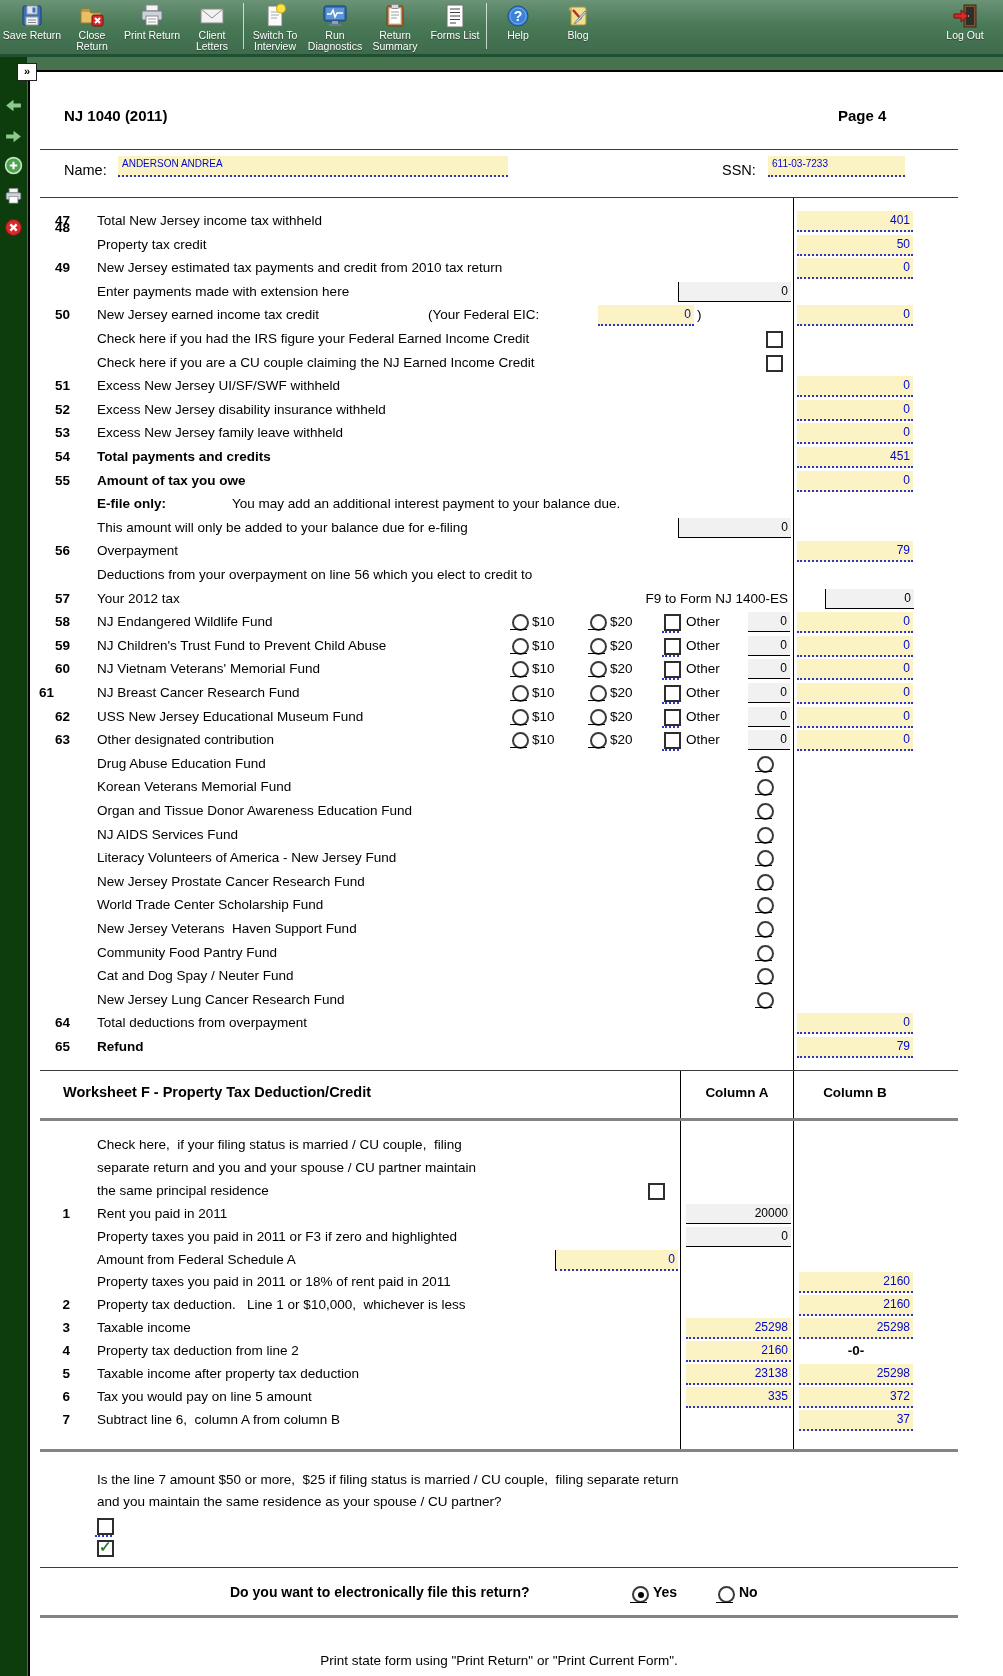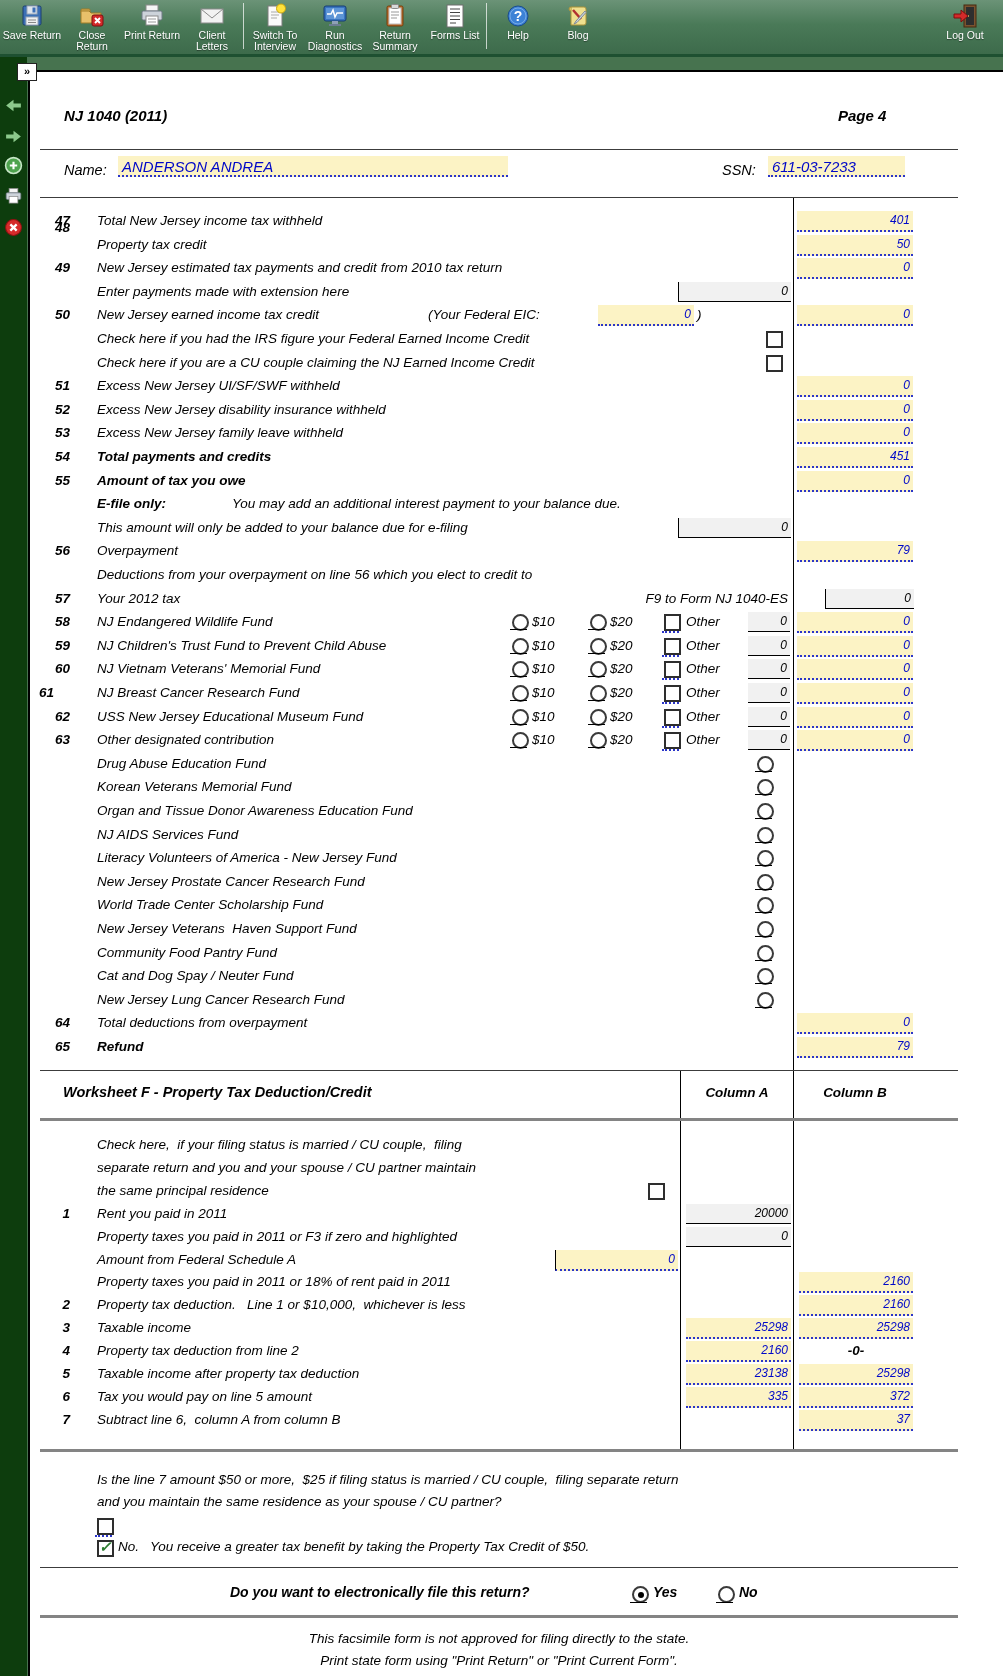--- a/index.html
+++ b/index.html
@@ -17,36 +17,36 @@
   .tb-sep{width:1px;height:46px;background:rgba(255,255,255,.7);margin:1px 1px 0 1px;}
   .tb-logout{position:absolute;left:930px;top:2px;width:70px;}
   
   .sidebar{position:absolute;left:0;top:57px;width:27px;height:1619px;background:var(--sb-green);}
   .side-btn{position:absolute;left:4px;width:19px;height:19px;}
   .expander{position:absolute;left:17px;top:63px;width:18px;height:16px;background:#fff;
     border:1px solid #222;font-size:11px;font-weight:bold;text-align:center;line-height:14px;z-index:5;}
   
   .form-bg{position:absolute;left:28px;top:70px;width:975px;height:1606px;background:#fff;
     border-left:2px solid #000;border-top:2px solid #000;box-sizing:border-box;}
-  #form-layer{position:absolute;left:0;top:0;width:1003px;height:1424px;font-style:italic;}
+  #form-layer{position:absolute;left:0;top:0;width:1003px;height:1424px;}
   .t{position:absolute;font-size:13.5px;color:#000;white-space:pre;}
   .b{font-weight:bold;}
   .title{font-size:15px;font-weight:bold;}
   .hdr-label{font-size:14.5px;}
   .num{position:absolute;width:26px;text-align:right;font-weight:bold;font-size:13.5px;white-space:pre;}
   .hline{position:absolute;left:40px;width:918px;border-top:1px solid #3c3c3c;}
   .hline.thick{border-top:3px solid #848484;}
   .vline{position:absolute;width:1px;background:#000;}
   .fld{position:absolute;height:19px;box-sizing:content-box;}
   .fld.yellow{background:var(--yellow);border-bottom:2px dotted var(--dot-blue);}
   .fld.gray{background:var(--gray);border-bottom:1px solid #000;}
   .fld.tick{border-left:1px solid #000;}
   .fld .v{position:absolute;right:3px;top:2px;font-size:12px;}
   .fld.yellow .v{color:var(--blue);}
-  .fld .v-left{position:absolute;left:4px;top:2px;font-size:15px;color:var(--blue);}
+  .fld .v-left{position:absolute;left:4px;top:2px;font-size:10px;color:var(--blue);}
   .fld.plain{background:none;border:none;text-align:center;font-weight:bold;font-size:13.5px;padding-top:2px;}
   .cb{position:absolute;width:13px;height:13px;border:2px solid #2e2e2e;background:#fff;}
   .cb .check{position:absolute;left:0px;top:-4px;font-size:15px;font-weight:bold;color:var(--check-green);}
   .under-dot{position:absolute;height:0;border-bottom:2px dotted var(--dot-blue);}
   .under-solid{position:absolute;height:0;border-bottom:1px solid #000;}
   .radio{position:absolute;width:13px;height:13px;border:2px solid #3a3a3a;border-radius:50%;background:#fff;}
   .radio.sel:after{content:"";position:absolute;left:3.5px;top:3.5px;width:6px;height:6px;border-radius:50%;background:#000;}
   .center-wrap{position:absolute;left:40px;width:918px;text-align:center;font-size:13.5px;white-space:pre;}
 </style>
 </head>
@@ -306,21 +306,21 @@
           <span class="v">0</span>
         </div>
         <div class="num" style="left: 44px; top: 543px;">56</div>
         <div class="t" style="left: 97px; top: 543px;">Overpayment</div>
         <div class="fld yellow" style="left: 797px; width: 116px; top: 541px;">
           <span class="v">79</span>
         </div>
         <div class="t" style="left: 97px; top: 567px;">Deductions from your overpayment on line 56 which you elect to credit to</div>
         <div class="num" style="left: 44px; top: 591px;">57</div>
         <div class="t" style="left: 97px; top: 591px;">Your 2012 tax</div>
-        <div class="t" style="left: 520px; top: 591px; width: 268px; text-align: right;">F9 to Form NJ 1040-ES</div>
+        <div class="t" style="left: 520px; top: 591px; width: 268px; text-align: right;">F9 to Form NJ 1400-ES</div>
         <div class="fld gray tick" style="left: 825px; width: 88px; top: 589px;">
           <span class="v">0</span>
         </div>
         <div class="num" style="left: 44px; top: 614px;">58</div>
         <div class="t" style="left: 97px; top: 614px;">NJ Endangered Wildlife Fund</div>
         <div class="radio" style="left: 512px; top: 614px;"></div>
         <div class="under-solid" style="left: 510px; top: 629px; width: 17px;"></div>
         <div class="t" style="left: 532px; top: 614px;">$10</div>
         <div class="radio" style="left: 590px; top: 614px;"></div>
         <div class="under-solid" style="left: 588px; top: 629px; width: 17px;"></div>
@@ -536,28 +536,26 @@
       </div>
     <div class="hline thick" style="top:1449px;"></div>
 
     <div class="t" style="left:97px;top:1472px;">Is the line 7 amount $50 or more,  $25 if filing status is married / CU couple,  filing separate return</div>
     <div class="t" style="left:97px;top:1494px;">and you maintain the same residence as your spouse / CU partner?</div>
     <div class="cb" style="left:97px;top:1518px;"></div>
     <div class="under-dot" style="left:95px;top:1535px;width:17px;"></div>
     <div class="cb" style="left:97px;top:1540px;">
         <span class="check">✓</span>
       </div>
-    <div class="t" style="left:118px;top:1539px;">No.   You receive a greater tax benefit by taking the Property Tax Credit of $50.</div>
     <div class="hline" style="top:1567px;"></div>
 
     <div class="t b" style="left:230px;top:1584px;font-size:14px;">Do you want to electronically file this return?</div>
     <div class="radio sel" style="left:632px;top:1586px;"></div>
     <div class="under-solid" style="left:630px;top:1602px;width:17px;"></div>
     <div class="t b" style="left:653px;top:1584px;font-size:14px;">Yes</div>
     <div class="radio" style="left:718px;top:1586px;"></div>
     <div class="under-solid" style="left:716px;top:1602px;width:17px;"></div>
     <div class="t b" style="left:739px;top:1584px;font-size:14px;">No</div>
     <div class="hline thick" style="top:1615px;"></div>
 
-    <div class="center-wrap" style="top:1631px;">This facsimile form is not approved for filing directly to the state.</div>
     <div class="center-wrap" style="top:1653px;">Print state form using "Print Return" or "Print Current Form".</div>
   </div>
 </div>
 
 </body></html>

